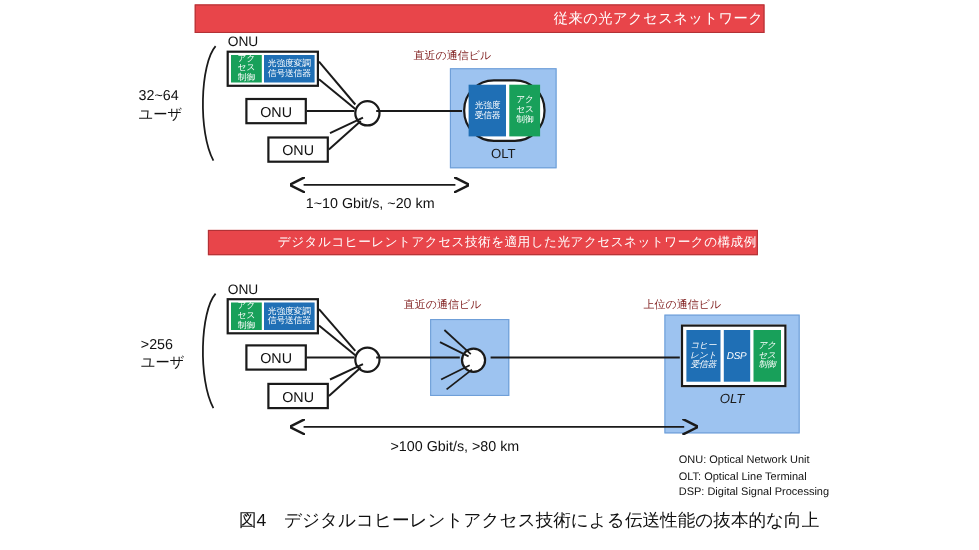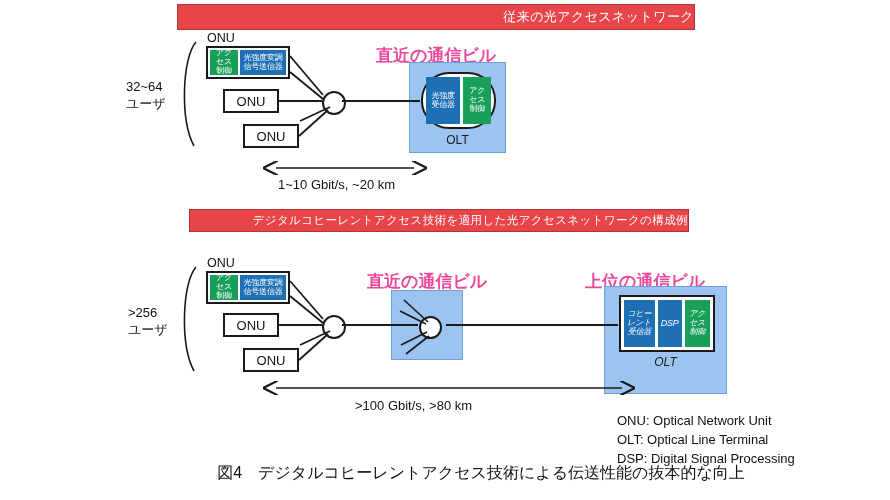--- a/index.html
+++ b/index.html
@@ -13,21 +13,21 @@
   .banner{
     position:absolute;
     background:#e8454a;
     border:1px solid #b23236;
     color:#ffffff;
     display:flex;align-items:center;justify-content:flex-end;
     font-size:13px;
     letter-spacing:0.4px;
     box-sizing:border-box;
   }
-  .lbl-bldg{position:absolute;font-size:17px;color:#ec4899;white-space:nowrap;font-weight:bold;}
+  .lbl-bldg{position:absolute;font-size:10px;color:#7f1d1d;white-space:nowrap;}
   .users{position:absolute;font-size:13px;color:#111;line-height:1.3;text-align:left;white-space:pre;}
   .small-onu-label{position:absolute;font-size:12.5px;color:#111;}
 
   
   .onu-box{
     position:absolute;background:#ffffff;border:2px solid #1a1a1a;
     display:flex;align-items:center;justify-content:center;
     font-size:13px;color:#111;box-sizing:border-box;
   }
 
@@ -55,21 +55,21 @@
   .olt-cap{
     position:absolute;width:100%;text-align:center;font-size:12px;color:#1a1a1a;
   }
 
   
   .splitter{
     position:absolute;background:#ffffff;border:2px solid #1a1a1a;border-radius:50%;
   }
 
   
-  .legend{position:absolute;font-size:13px;line-height:1.45;color:#111;white-space:pre;}
+  .legend{position:absolute;font-size:10px;line-height:1.45;color:#111;white-space:pre;}
 
   
   .caption{
     position:absolute;width:100%;text-align:center;font-size:16px;color:#111;
   }
 
   svg.overlay{position:absolute;left:0;top:0;width:890px;height:500px;pointer-events:none;}
   .measure{position:absolute;font-size:13px;color:#111;white-space:nowrap;}
 </style>
 </head>

